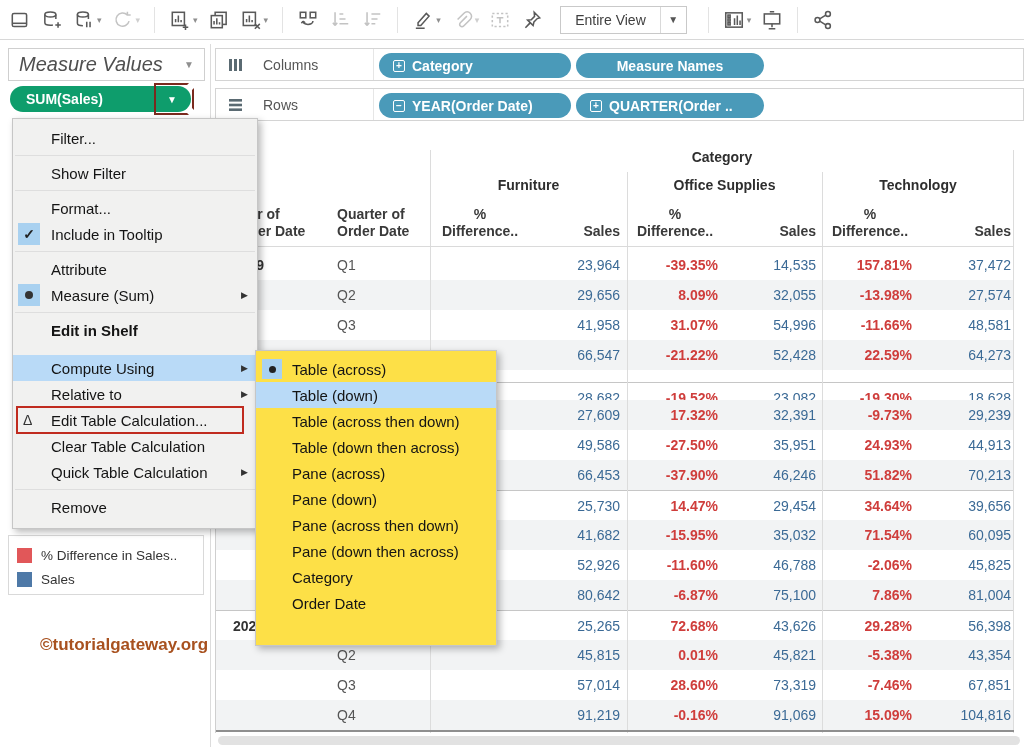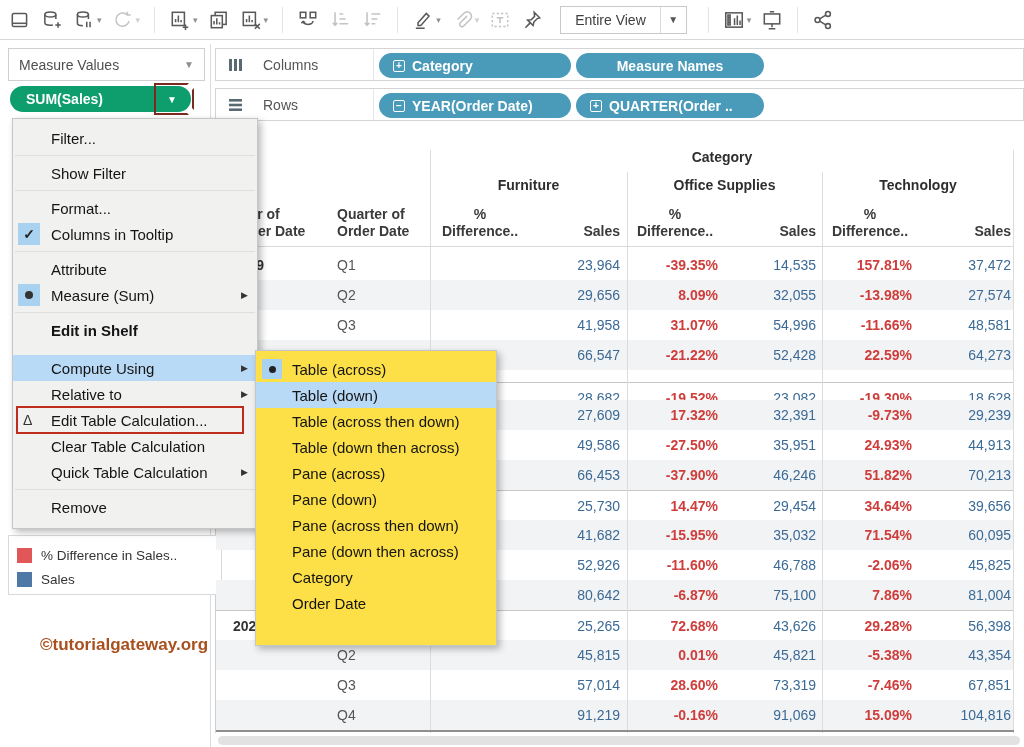--- a/index.html
+++ b/index.html
@@ -19,21 +19,21 @@
   .caret.dis2 { color:#cfcfcf; }
   .tb-sep { width:1px; height:26px; background:#e3e3e3; margin:0 9px; }
   .fit-btn { height:28px; border:1px solid #c9c9c9; display:flex; align-items:center; margin:0 12px; }
   .fit-label { padding:0 14px; font-size:14px; color:#3f3f3f; }
   .fit-caret { width:26px; height:100%; border-left:1px solid #d9d9d9; display:flex; align-items:center; justify-content:center; color:#555; font-size:10px; }
 
   
   .v-divider { position:absolute; left:210px; top:44px; height:703px; width:1px; background:#dcdcdc; }
   .mv-card { position:absolute; left:8px; top:48px; width:197px; height:33px; background:#fff;
              border:1px solid #cfcfcf; display:flex; align-items:center; padding:0 10px; }
-  .mv-label { font-size:14px; color:#4f4f4f; flex:1; }
+  .mv-label { font-size:20px; color:#4f4f4f; flex:1;font-style:italic; }
   .mv-caret { color:#8f8f8f; font-size:10px; }
   .pill-green { position:absolute; left:10px; top:86px; width:181px; height:26px; border-radius:13px;
                 background:#0e9d6c; color:#fff; font-size:14px; font-weight:bold;
                 display:flex; align-items:center; padding-left:16px; }
   .pill-green-caret { position:absolute; right:14px; top:8px; color:#fff; font-size:10px; }
   .sel-box { position:absolute; left:154px; top:83px; width:40px; height:32px; border:2px solid #7a2a1e; }
   .notch { position:absolute; width:7px; height:7px; background:#fff; transform:rotate(45deg); }
 
   
   .shelf { position:absolute; left:215px; width:809px; height:33px; background:#fff;
@@ -93,21 +93,21 @@
   .submenu { position:absolute; left:255px; top:350px; width:242px; height:296px; background:#fde047;
              border:1px solid #c6c6c6; box-shadow:3px 3px 7px rgba(0,0,0,.28); z-index:21; padding:5px 0; }
   .smi { height:26px; display:flex; align-items:center; padding-left:36px; position:relative;
          font-size:15px; color:#141414; white-space:nowrap; }
   .smi.hl { background:#b9daf7; }
   .sm-ic { position:absolute; left:6px; top:3px; width:20px; height:20px; background:#a9d1f0;
            display:flex; align-items:center; justify-content:center; }
   .sm-dot { width:7px; height:7px; border-radius:50%; background:#222; }
 
   
-  .legend { position:absolute; left:8px; top:535px; width:214px; height:60px; background:#fff;
+  .legend { position:absolute; left:8px; top:535px; width:196px; height:60px; background:#fff;
             border:1px solid #d9d9d9; padding:7px 0 0 8px; }
   .lg-item { display:flex; align-items:center; gap:9px; height:24px; }
   .lg-sw { width:15px; height:15px; }
   .lg-txt { font-size:13.5px; color:#333; }
   .watermark { position:absolute; left:40px; top:635px; font-size:17px; font-weight:bold; color:#a8511f; }
   .scrollbar { position:absolute; left:218px; top:736px; width:802px; height:9px; background:#e2e2e2; border-radius:5px; }
 </style>
 </head>
 <body>
 
@@ -490,21 +490,21 @@
     <div class="m-sep"></div>
     <div class="mi">
         <span>Show Filter</span>
       </div>
     <div class="m-sep"></div>
     <div class="mi">
         <span>Format...</span>
       </div>
     <div class="mi">
       <span class="m-ic">✓</span>
-      <span>Columns in Tooltip</span>
+      <span>Include in Tooltip</span>
     </div>
     <div class="m-sep"></div>
     <div class="mi">
         <span>Attribute</span>
       </div>
     <div class="mi">
       <span class="m-ic">
           <span class="m-dot"></span>
         </span>
       <span>Measure (Sum)</span>

